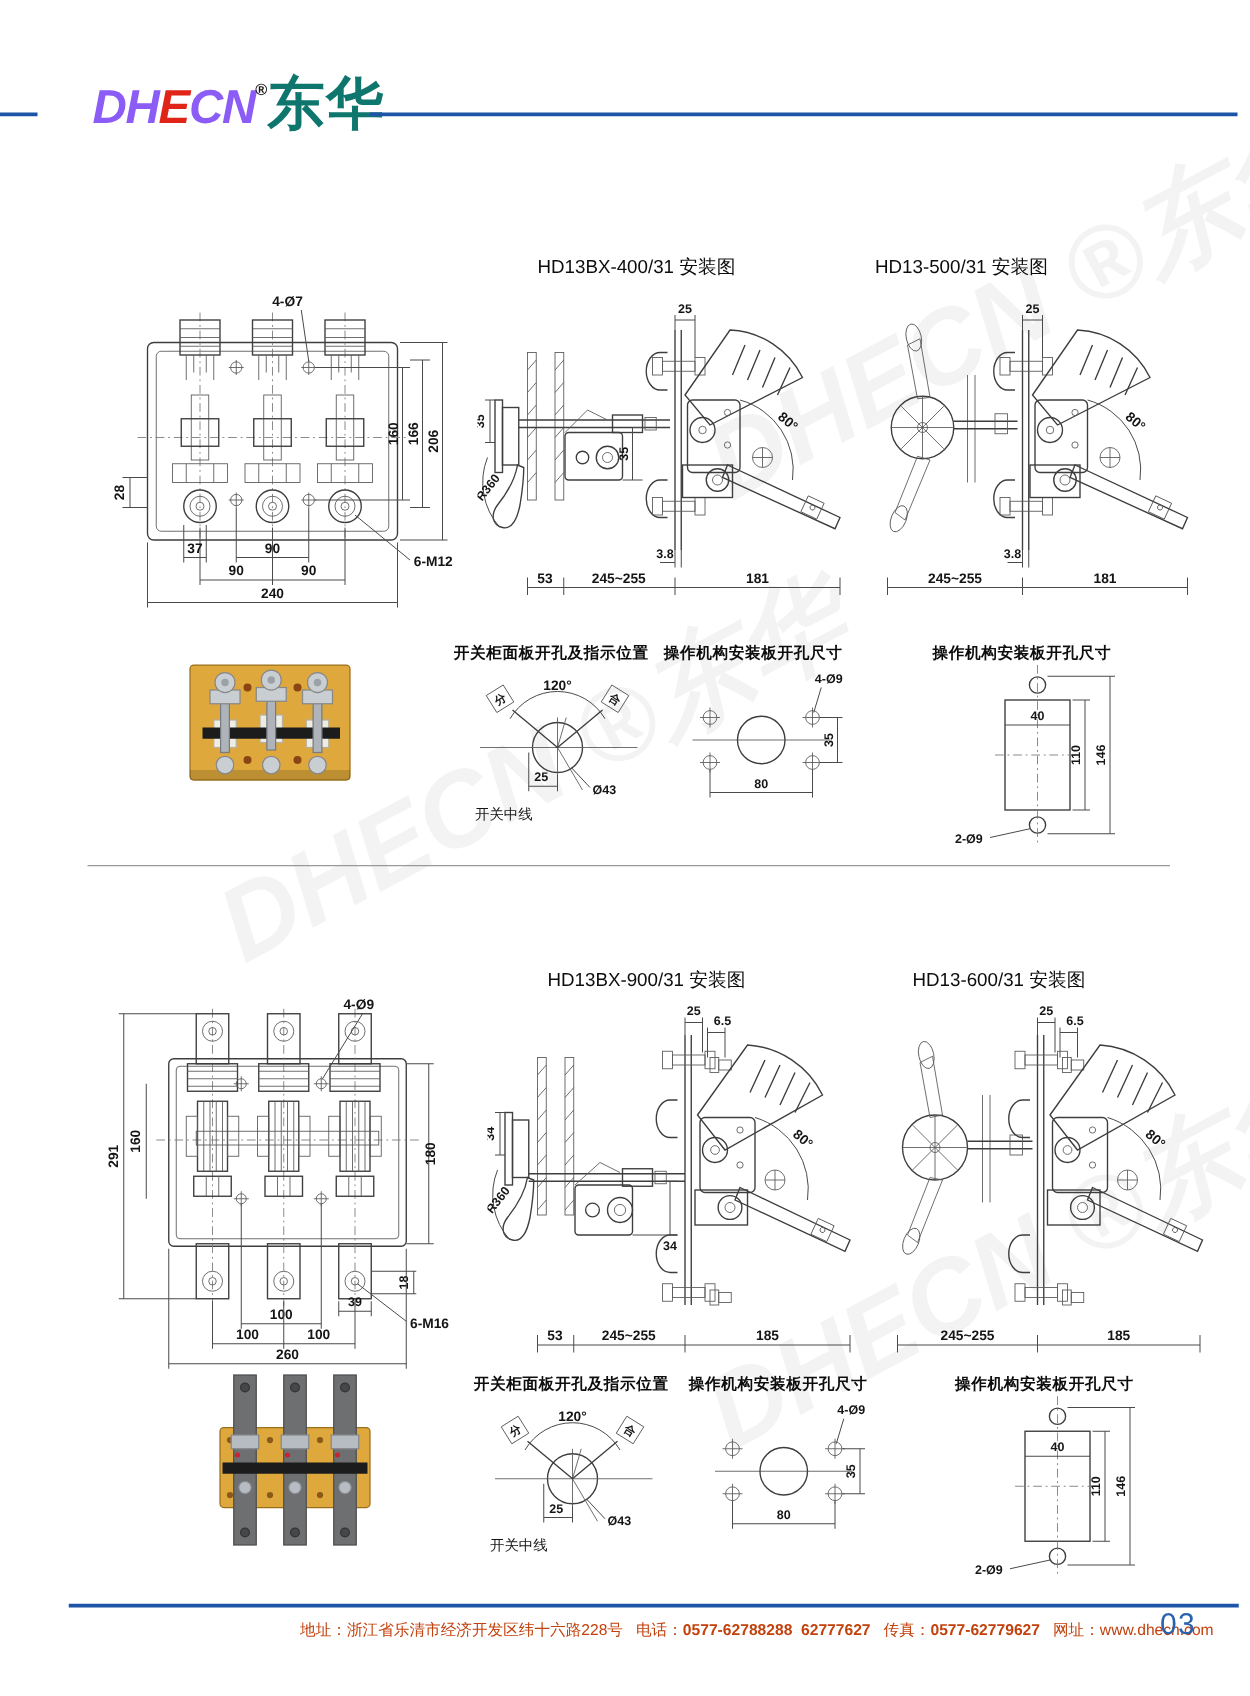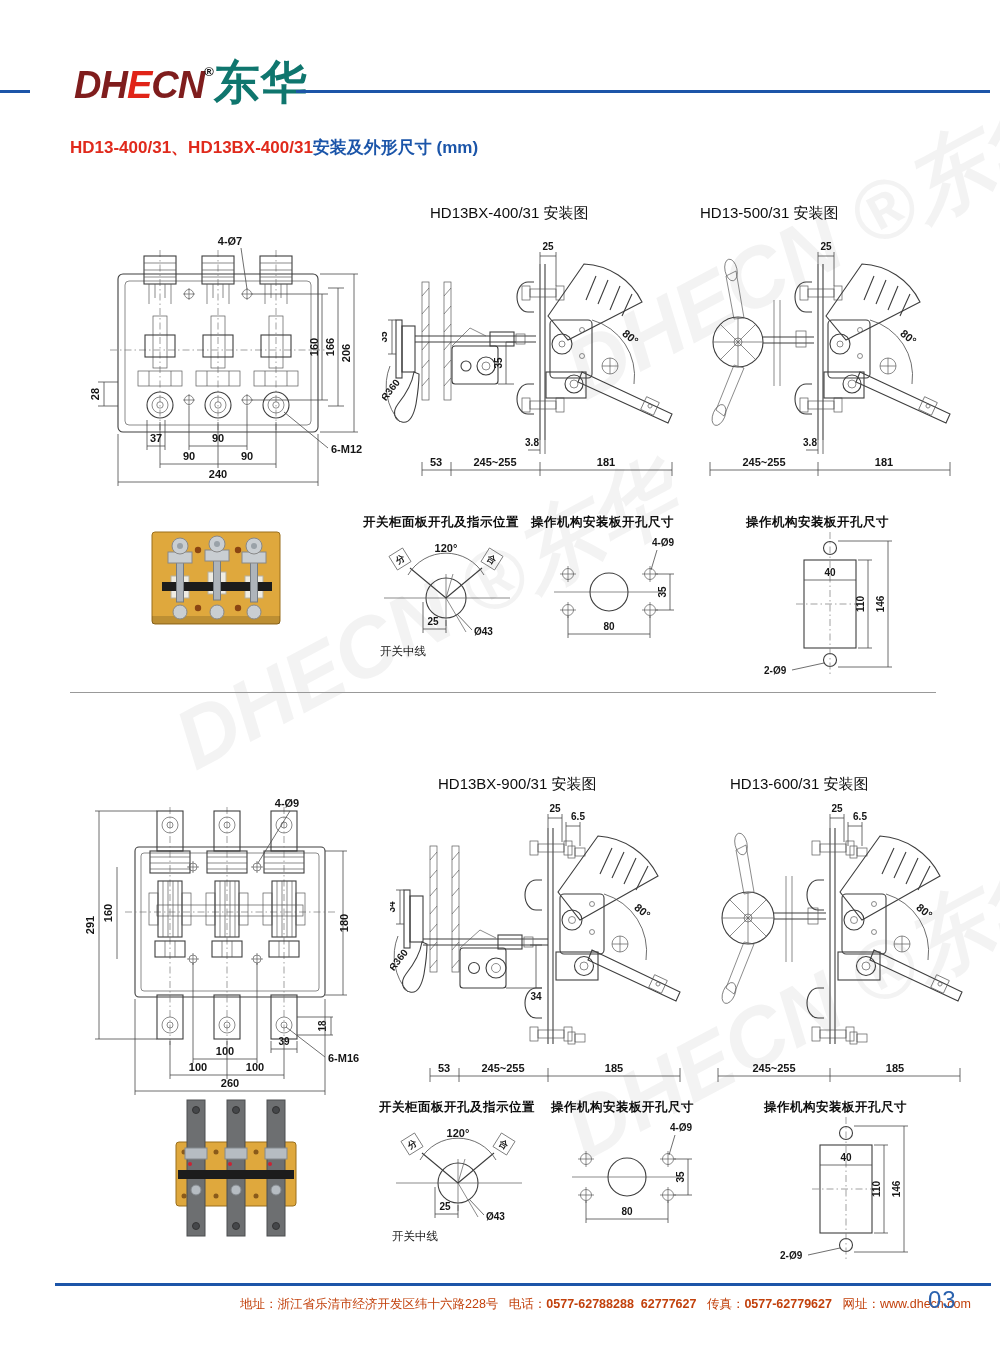--- a/index.html
+++ b/index.html
@@ -5,21 +5,21 @@
 *{margin:0;padding:0;box-sizing:border-box}
 html,body{background:#fff}
 .page{position:relative;width:1000px;height:1357px;background:#fff;overflow:hidden;
   font-family:"Liberation Sans","DejaVu Sans",sans-serif;color:#111}
 .abs{position:absolute}
 
 .hdash{position:absolute;left:0;top:90px;width:30px;height:3px;background:#1c55a8}
 .hrule{position:absolute;left:296px;top:90px;width:694px;height:3px;background:#1c55a8}
 .logo{position:absolute;left:74px;top:52px;white-space:nowrap}
 .logo .lat{font-size:38px;font-weight:bold;font-style:italic;letter-spacing:-1px}
-.logo .blue{color:#7f1d1d}.logo .red{color:#e02418}
+.logo .blue{color:#8b5cf6}.logo .red{color:#e02418}
 .logo .reg{font-size:13px;vertical-align:22px;color:#111;font-weight:bold}
 .logo .cn{font-size:46px;font-weight:bold;color:#0f766e;letter-spacing:1px}
 .doctitle{position:absolute;top:60px;right:42px;font-size:19px;color:#0a0a0a;letter-spacing:.5px}
 
 .sectitle{position:absolute;left:70px;font-size:17px;white-space:nowrap}
 .sectitle .red{color:#e02a1c;font-weight:bold}
 .sectitle .blue{color:#1b55a9;font-weight:bold}
 .dtitle{position:absolute;font-size:15px;color:#0d0d0d;text-align:left;white-space:nowrap}
 .stitle{position:absolute;font-size:12.5px;font-weight:bold;color:#0d0d0d;white-space:nowrap;letter-spacing:.5px}
 .divider{position:absolute;left:70px;top:692px;width:866px;height:1px;background:#999}
@@ -46,21 +46,20 @@
 <div class="page">
 
   <div class="wm" style="left:540px;top:190px">DHECN ®东华</div>
   <div class="wm" style="left:150px;top:560px">DHECN ®东华</div>
   <div class="wm" style="left:540px;top:950px">DHECN ®东华</div>
 
   <div class="hdash"></div>
   <div class="logo"><span class="lat blue">DH</span><span class="lat red">E</span><span class="lat blue">CN</span><span class="reg">®</span><span class="cn">东华</span></div>
   <div class="hrule"></div>
 
-  <div class="sectitle" style="top:136px"><span class="red">HD13-400/31、HD13BX-400/31</span><span class="blue">安装及外形尺寸 (mm)</span></div>
 
   <div class="dtitle" style="left:430px;top:204px;width:240px">HD13BX-400/31 安装图</div>
   <div class="dtitle" style="left:700px;top:204px;width:210px">HD13-500/31 安装图</div>
 
   <svg class="abs" style="left:70px;top:232px" width="320" height="258" viewBox="0 0 320 258">
     <g>
       <rect class="ln" x="48" y="42" width="200" height="158" rx="5"></rect>
       <rect class="ln2" x="55" y="49" width="186" height="144" rx="4"></rect>
       <line class="cl" x1="40" y1="118" x2="256" y2="118"></line>
 

